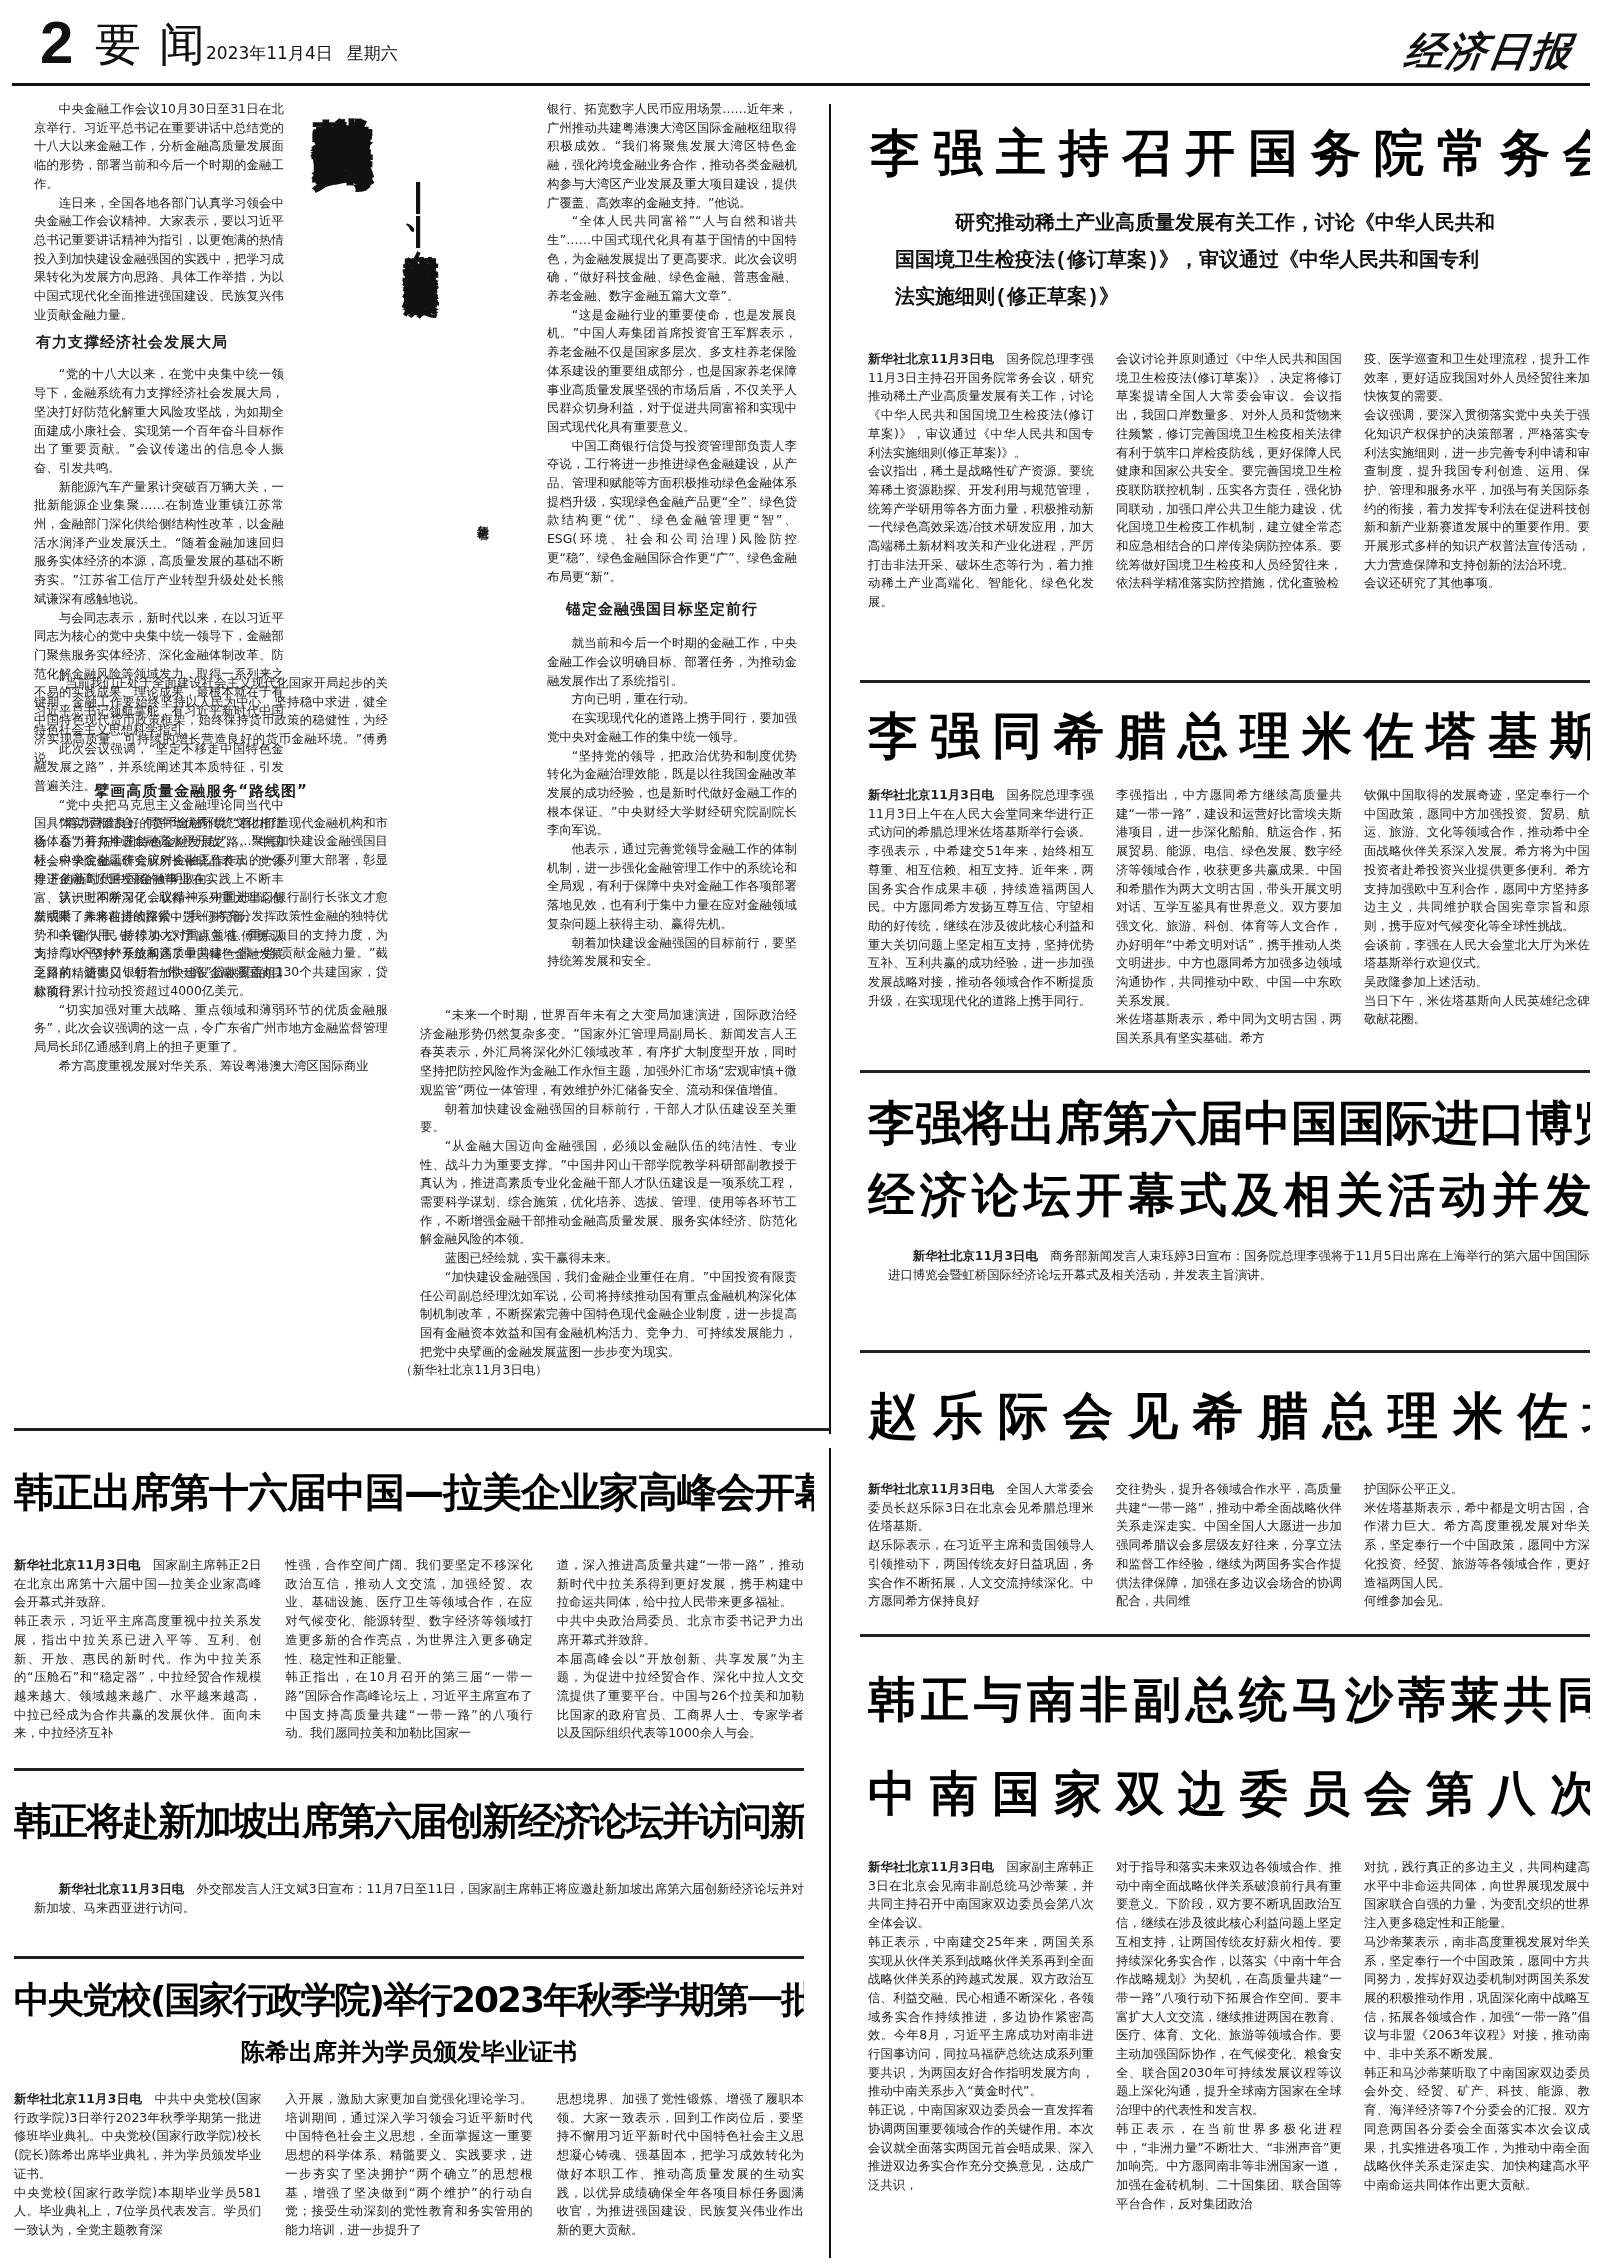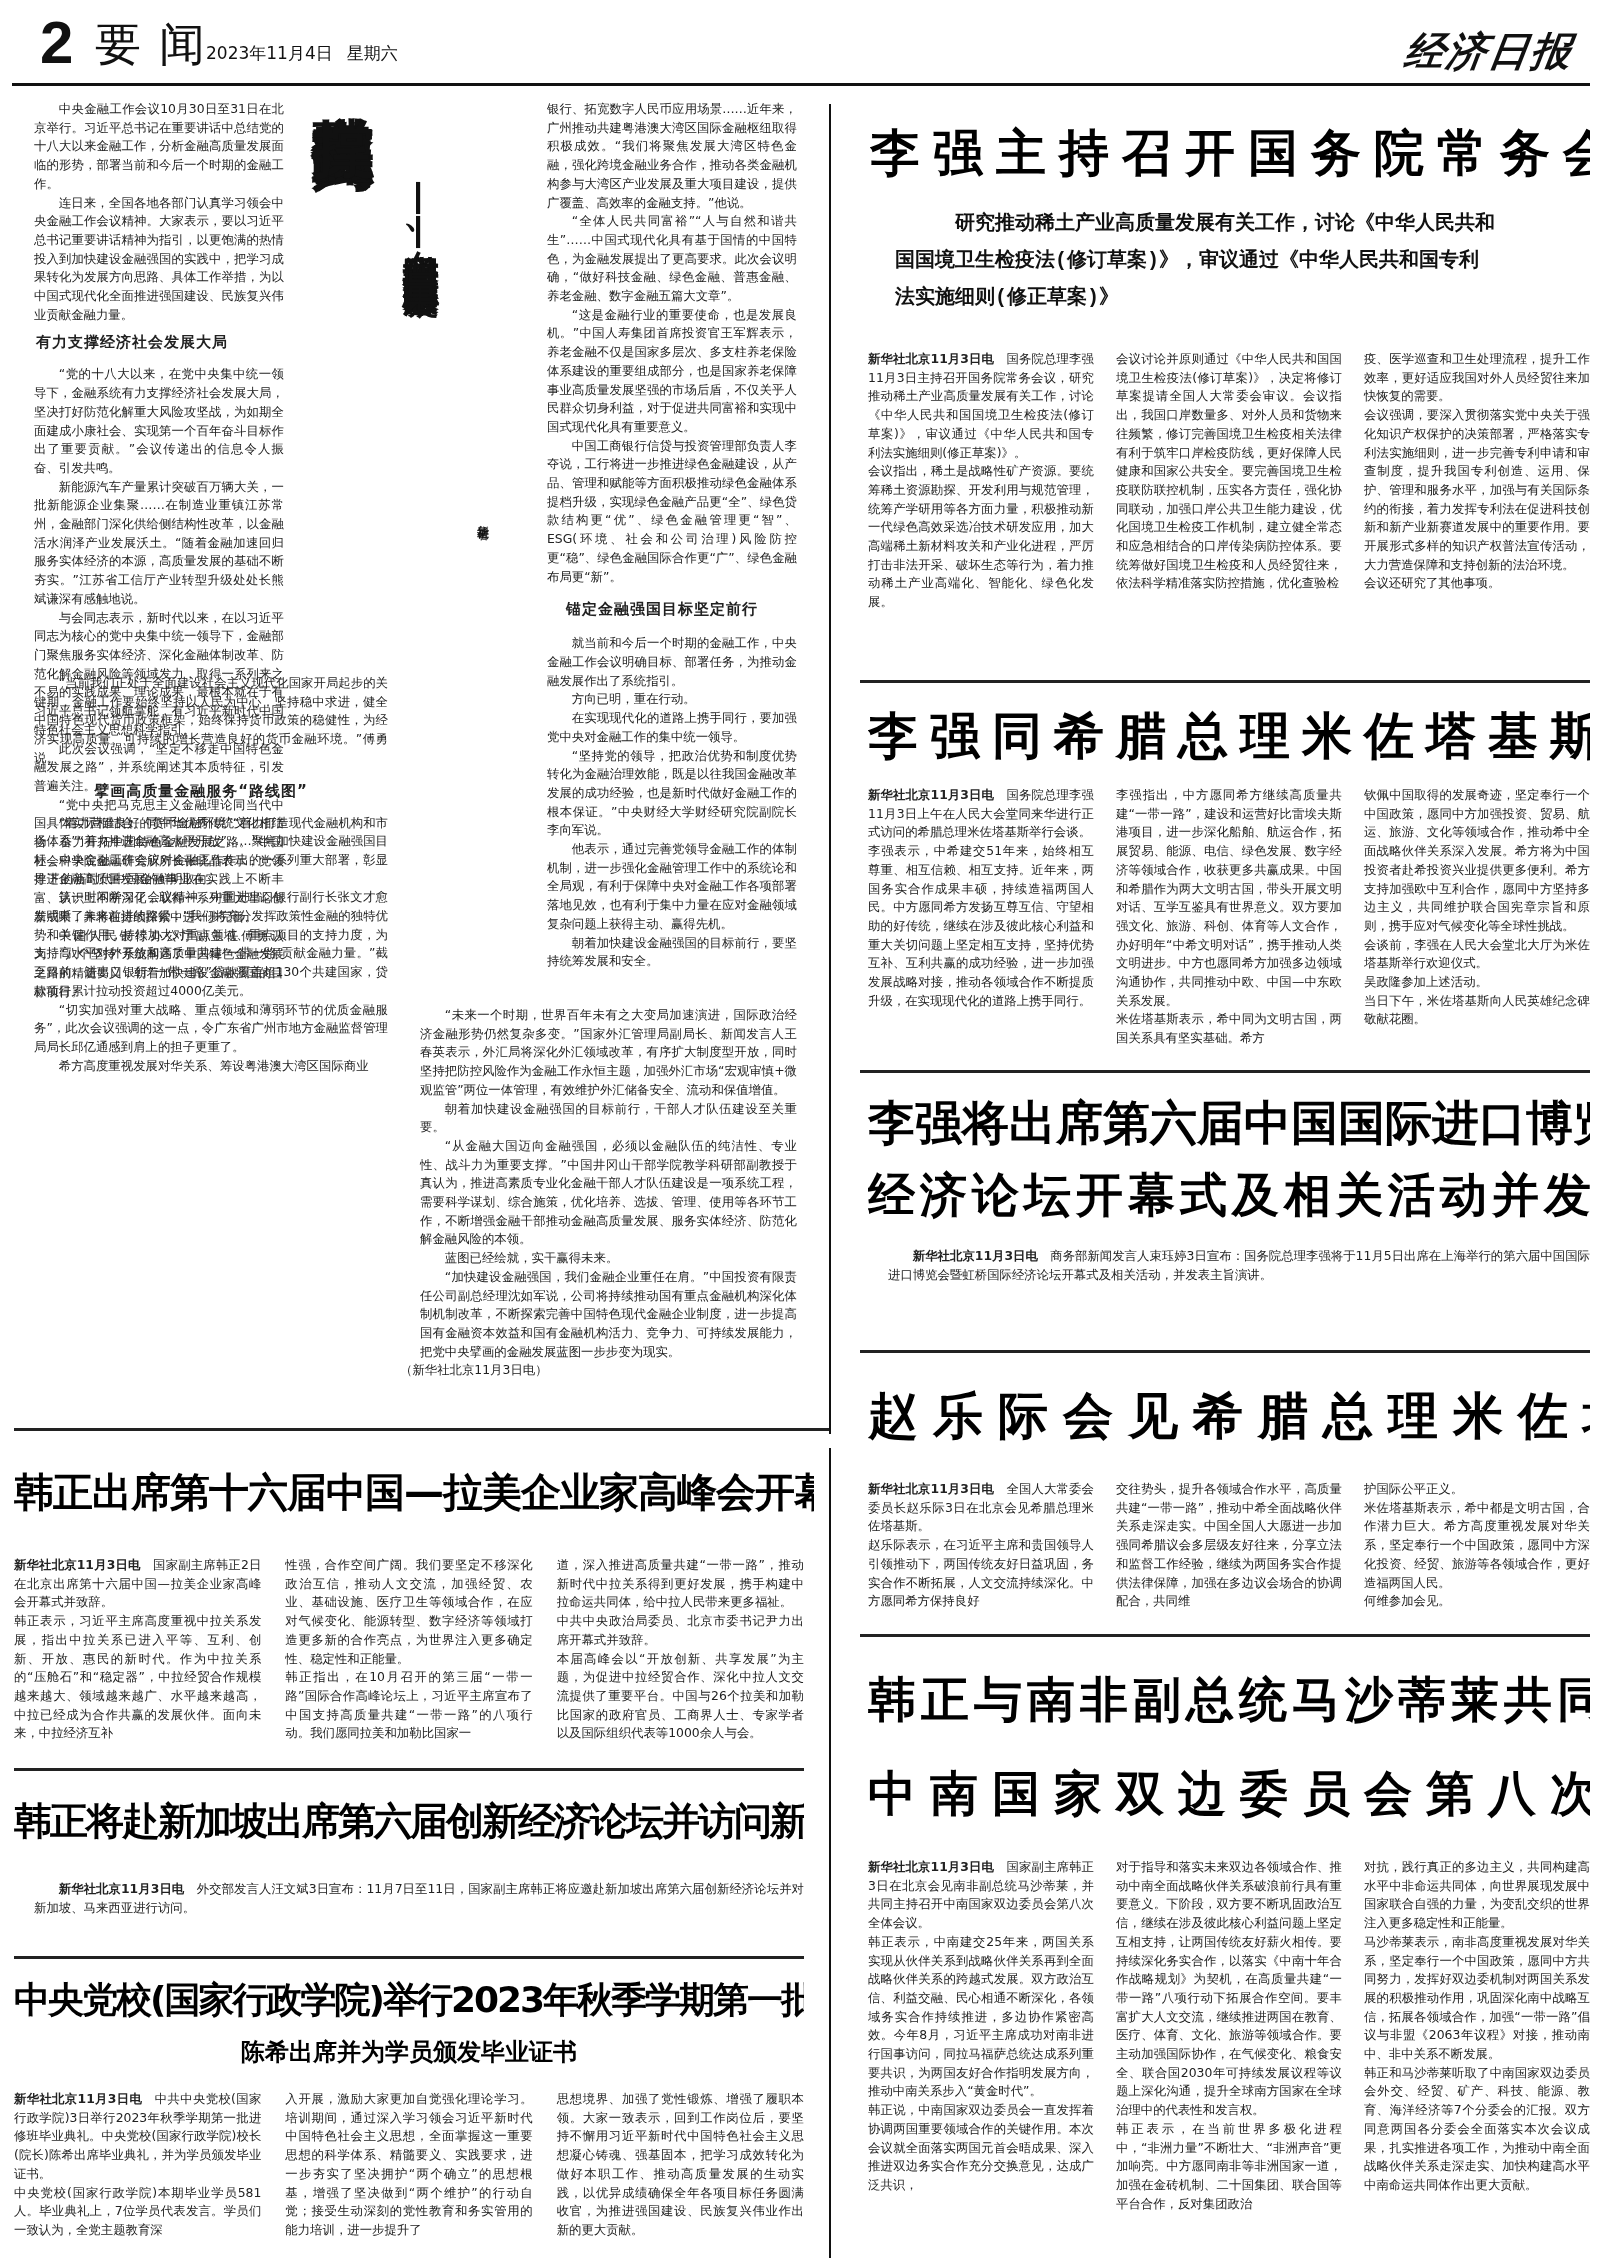--- a/index.html
+++ b/index.html
@@ -134,21 +134,21 @@
 韩正表示，中南建交25年来，两国关系实现从伙伴关系到战略伙伴关系再到全面战略伙伴关系的跨越式发展。双方政治互信、利益交融、民心相通不断深化，各领域务实合作持续推进，多边协作紧密高效。今年8月，习近平主席成功对南非进行国事访问，同拉马福萨总统达成系列重要共识，为两国友好合作指明发展方向，推动中南关系步入“黄金时代”。
 韩正说，中南国家双边委员会一直发挥着协调两国重要领域合作的关键作用。本次会议就全面落实两国元首会晤成果、深入推进双边务实合作充分交换意见，达成广泛共识，</span></div>
   <div>对于指导和落实未来双边各领域合作、推动中南全面战略伙伴关系破浪前行具有重要意义。下阶段，双方要不断巩固政治互信，继续在涉及彼此核心利益问题上坚定互相支持，让两国传统友好薪火相传。要持续深化务实合作，以落实《中南十年合作战略规划》为契机，在高质量共建“一带一路”八项行动下拓展合作空间。要丰富扩大人文交流，继续推进两国在教育、医疗、体育、文化、旅游等领域合作。要主动加强国际协作，在气候变化、粮食安全、联合国2030年可持续发展议程等议题上深化沟通，提升全球南方国家在全球治理中的代表性和发言权。
 韩正表示，在当前世界多极化进程中，“非洲力量”不断壮大、“非洲声音”更加响亮。中方愿同南非等非洲国家一道，加强在金砖机制、二十国集团、联合国等平台合作，反对集团政治</div>
   <div>对抗，践行真正的多边主义，共同构建高水平中非命运共同体，向世界展现发展中国家联合自强的力量，为变乱交织的世界注入更多稳定性和正能量。
 马沙蒂莱表示，南非高度重视发展对华关系，坚定奉行一个中国政策，愿同中方共同努力，发挥好双边委机制对两国关系发展的积极推动作用，巩固深化南中战略互信，拓展各领域合作，加强“一带一路”倡议与非盟《2063年议程》对接，推动南中、非中关系不断发展。
 韩正和马沙蒂莱听取了中南国家双边委员会外交、经贸、矿产、科技、能源、教育、海洋经济等7个分委会的汇报。双方同意两国各分委会全面落实本次会议成果，扎实推进各项工作，为推动中南全面战略伙伴关系走深走实、加快构建高水平中南命运共同体作出更大贡献。</div>
 </div>
 
 <div class="abs big-h" style="left:14px;top:1462px;width:800px;font-size:40px;line-height:60px;letter-spacing:-1px;">韩正出席第十六届中国—拉美企业家高峰会开幕式并致辞</div>
-<div class="abs txt cols3" style="left:14px;top:1556px;width:790px;white-space:pre-line;gap:24px;justify-content:flex-end;">
+<div class="abs txt cols3" style="left:14px;top:1556px;width:790px;white-space:pre-line;gap:24px;">
   <div><b class="dateline">新华社北京11月3日电</b>　<span>国家副主席韩正2日在北京出席第十六届中国—拉美企业家高峰会开幕式并致辞。
 韩正表示，习近平主席高度重视中拉关系发展，指出中拉关系已进入平等、互利、创新、开放、惠民的新时代。作为中拉关系的“压舱石”和“稳定器”，中拉经贸合作规模越来越大、领域越来越广、水平越来越高，中拉已经成为合作共赢的发展伙伴。面向未来，中拉经济互补</span></div>
   <div>性强，合作空间广阔。我们要坚定不移深化政治互信，推动人文交流，加强经贸、农业、基础设施、医疗卫生等领域合作，在应对气候变化、能源转型、数字经济等领域打造更多新的合作亮点，为世界注入更多确定性、稳定性和正能量。
 韩正指出，在10月召开的第三届“一带一路”国际合作高峰论坛上，习近平主席宣布了中国支持高质量共建“一带一路”的八项行动。我们愿同拉美和加勒比国家一</div>
   <div>道，深入推进高质量共建“一带一路”，推动新时代中拉关系得到更好发展，携手构建中拉命运共同体，给中拉人民带来更多福祉。
 中共中央政治局委员、北京市委书记尹力出席开幕式并致辞。
 本届高峰会以“开放创新、共享发展”为主题，为促进中拉经贸合作、深化中拉人文交流提供了重要平台。中国与26个拉美和加勒比国家的政府官员、工商界人士、专家学者以及国际组织代表等1000余人与会。</div>
 </div>
 <div class="abs hline" style="left:14px;top:1768px;width:790px;"></div>
 

